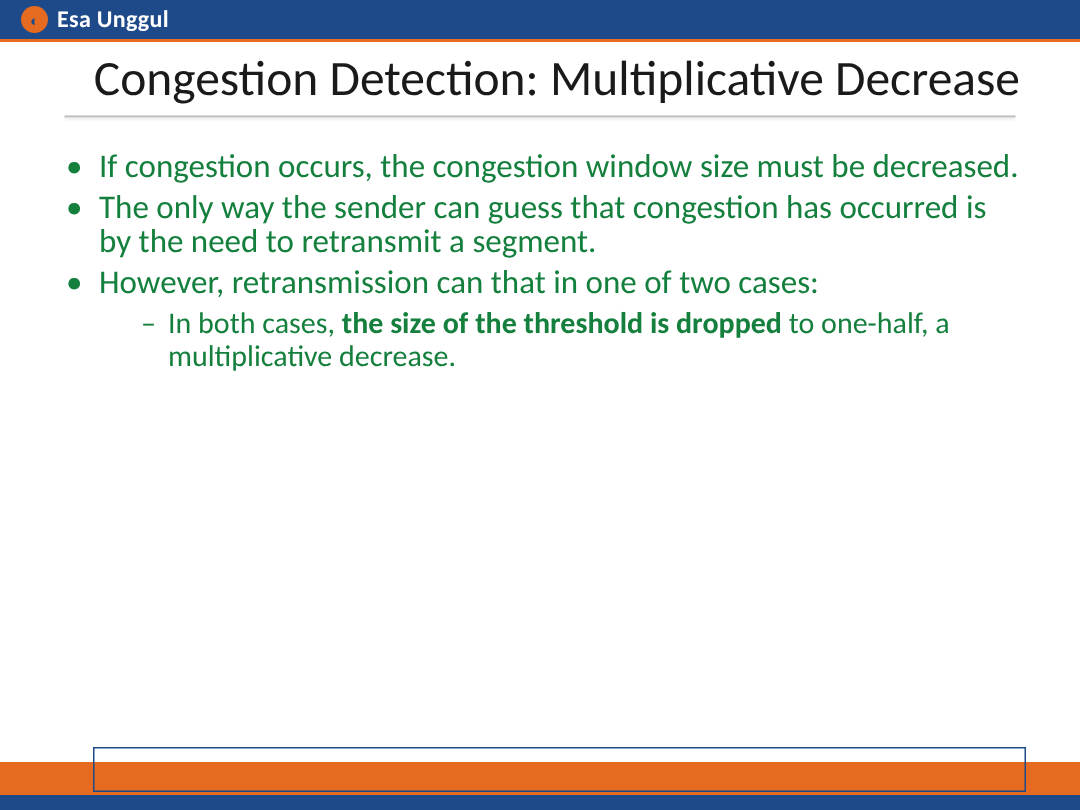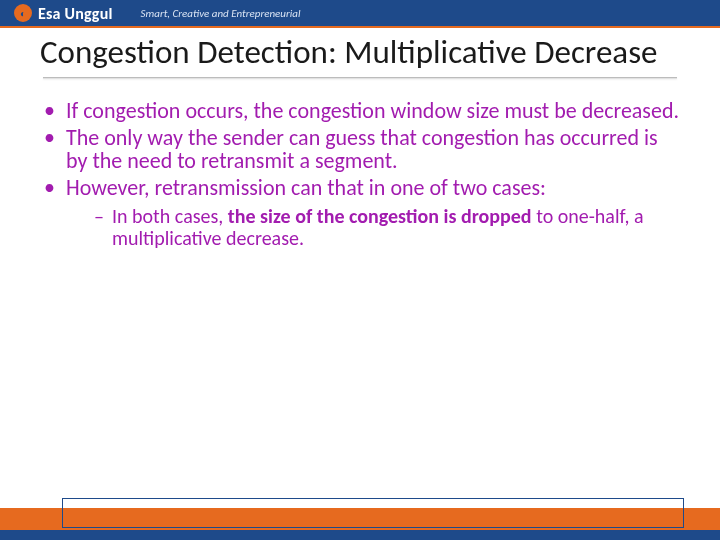--- a/index.html
+++ b/index.html
@@ -28,41 +28,41 @@
   }
   .logo-text {
     color: #fff; font-size: 16px; font-weight: bold;
     letter-spacing: 0.2px;
   }
   .tagline {
     color: #d8e3f3; font-size: 11px; font-style: italic;
     margin-left: 28px; font-weight: 500;
   }
   .slide-title {
-    text-align: left;
+    text-align: right;
     font-size: 33px;
     color: #1a1a1a;
     margin-top: 6px;
     line-height: 1.12;
     font-weight: 400;
     padding: 0 40px;
   }
   .title-underline {
     margin: 6px auto 0;
     border-top: 1px solid #bcbcbc;
     border-bottom: 1px solid #e2e2e2;
     width: 88%;
     height: 0;
     box-shadow: 0 1px 2px rgba(0,0,0,0.06);
   }
   .content {
     padding: 20px 38px 0 44px;
     font-size: 22px;
     line-height: 1.08;
-    color: #a21caf;
+    color: #15803d;
   }
   .content ul { list-style: none; }
   .content > ul > li {
     position: relative;
     padding-left: 22px;
     margin-bottom: 3px;
   }
   .content > ul > li::before {
     content: "•";
     position: absolute;
@@ -109,34 +109,33 @@
   }
 </style>
 </head>
 <body>
 
 <div class="topbar">
   <div class="logo-wrap">
     <div class="logo-circle">◐</div>
     <div class="logo-text">Esa Unggul</div>
   </div>
-  <div class="tagline">Smart, Creative and Entrepreneurial</div>
 </div>
 
 <h1 class="slide-title">Congestion Detection: Multiplicative Decrease</h1>
 <div class="title-underline"></div>
 
 <div class="content">
   <ul>
     <li><span>If congestion occurs, the congestion window size must be decreased.</span></li>
     <li><span>The only way the sender can guess that congestion has occurred is by the need to retransmit a segment.</span></li>
     <li>
       <span>However, retransmission can that in one of two cases:</span>
       <ul class="sublist">
-        <li><span>In both cases, <span class="bold">the size of the congestion is dropped</span> to one-half, a multiplicative decrease.</span></li>
+        <li><span>In both cases, <span class="bold">the size of the threshold is dropped</span> to one-half, a multiplicative decrease.</span></li>
       </ul>
     </li>
   </ul>
 </div>
 
 <div class="footer">
   <div class="footer-orange"></div>
   <div class="footer-blue"></div>
   <div class="footer-box"></div>
 </div>

